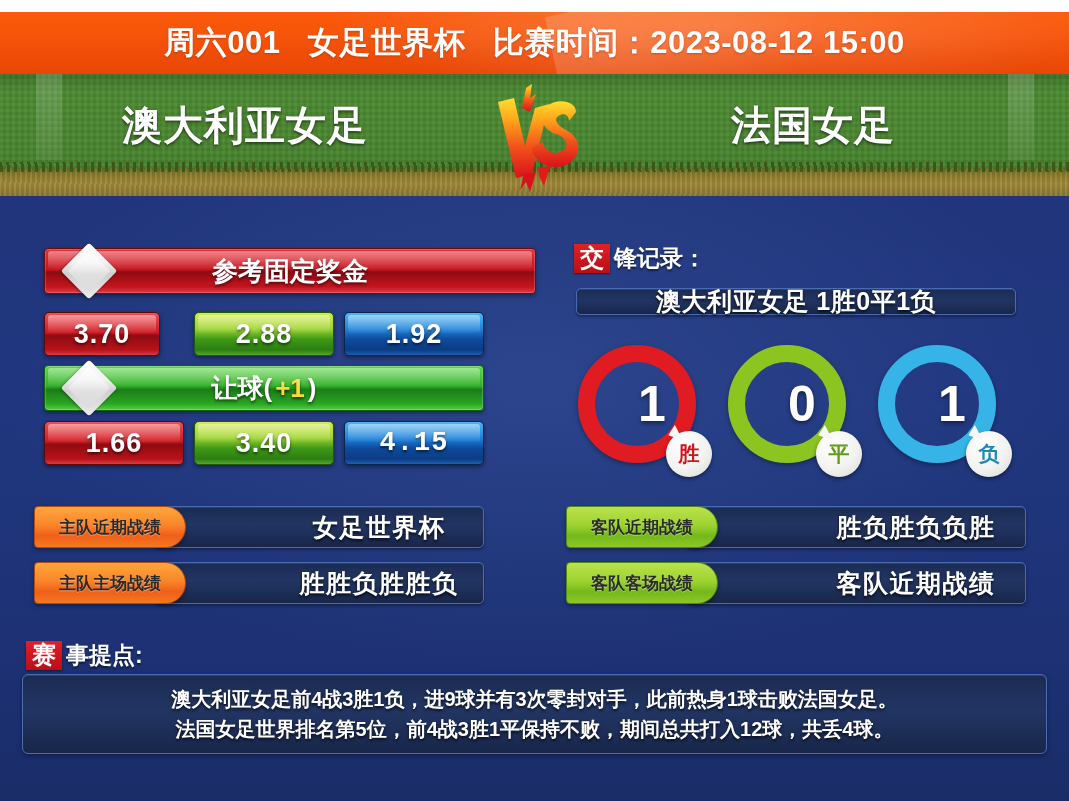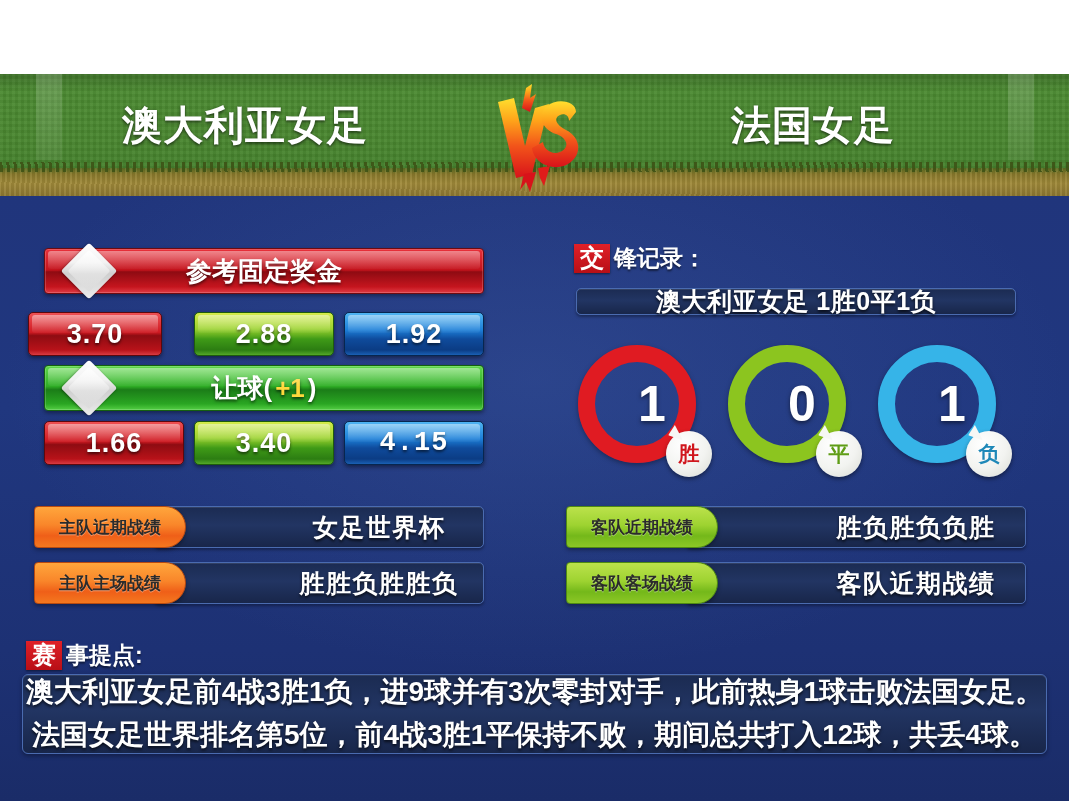--- a/index.html
+++ b/index.html
@@ -267,31 +267,34 @@
   .summary-box {
     position:absolute; left:22px; top:674px; width:1025px; height:80px;
     border-radius:6px;
     background:linear-gradient(180deg, #1b2b52 0%, #223563 45%, #18264a 100%);
     border:1px solid #4a6bb0;
     box-shadow:inset 0 1px 0 rgba(255,255,255,0.10), 0 2px 4px rgba(0,0,0,0.35);
     display:flex; flex-direction:column; align-items:center; justify-content:center;
     padding:0 12px;
   }
   .summary-line {
-    color:#ffffff; font-size:28px; font-weight:bold;
+    color:#ffffff; font-size:20px; font-weight:bold;
     line-height:1.52;
     text-shadow:0 2px 3px rgba(0,0,0,0.7);
     white-space:nowrap;
   }
 </style>
 </head>
 <body>
 
 <div id="stage">
 
+  <div class="header-bar">
+    <div class="header-text">周六001   女足世界杯   比赛时间：2023-08-12 15:00</div>
+  </div>
 
   <div class="pitch">
     <div class="pitch-line l"></div>
     <div class="pitch-line r"></div>
     <div class="pitch-dry"></div>
   </div>
 
   <div class="team-name team-away">法国女足</div>
   <div class="team-name team-home">澳大利亚女足</div>
 
@@ -315,26 +318,26 @@
                L52 66 C54 82, 74 90, 88 82 C102 74, 102 56, 86 48
                C76 43, 73 36, 80 33 C85 31, 89 34, 89 39 Z" fill="url(#vsg)"></path>
 
       <path d="M44 92 L56 90 L50 110 L46 100 L40 108 Z" fill="#d8121a"></path>
       <path d="M58 86 L70 84 L64 104 L60 96 Z" fill="#e01c1a"></path>
     </svg>
   </div>
 
   <div class="body-panel"></div>
 
-  <div class="ribbon ribbon-red" style="left:44px; top:248px; width:440px; height:46px; font-size:26px;">
+  <div class="ribbon ribbon-red" style="left:44px; top:248px; width:492px; height:46px; font-size:26px;">
     <span class="diamond"></span>
     <span>参考固定奖金</span>
   </div>
 
-  <div class="odd odd-red" style="left:28px;  top:312px; width:134px;">3.70</div>
+  <div class="odd odd-red" style="left:44px;  top:312px; width:116px;">3.70</div>
   <div class="odd odd-green" style="left:194px; top:312px; width:140px;">2.88</div>
   <div class="odd odd-blue" style="left:344px; top:312px; width:140px;">1.92</div>
 
   <div class="ribbon ribbon-green" style="left:44px; top:365px; width:440px; height:46px; font-size:26px;">
     <span class="diamond"></span>
     <span>让球(</span>
     <span class="handicap-val" style="margin:0 3px;">+1</span>
     <span>)</span>
   </div>
 

